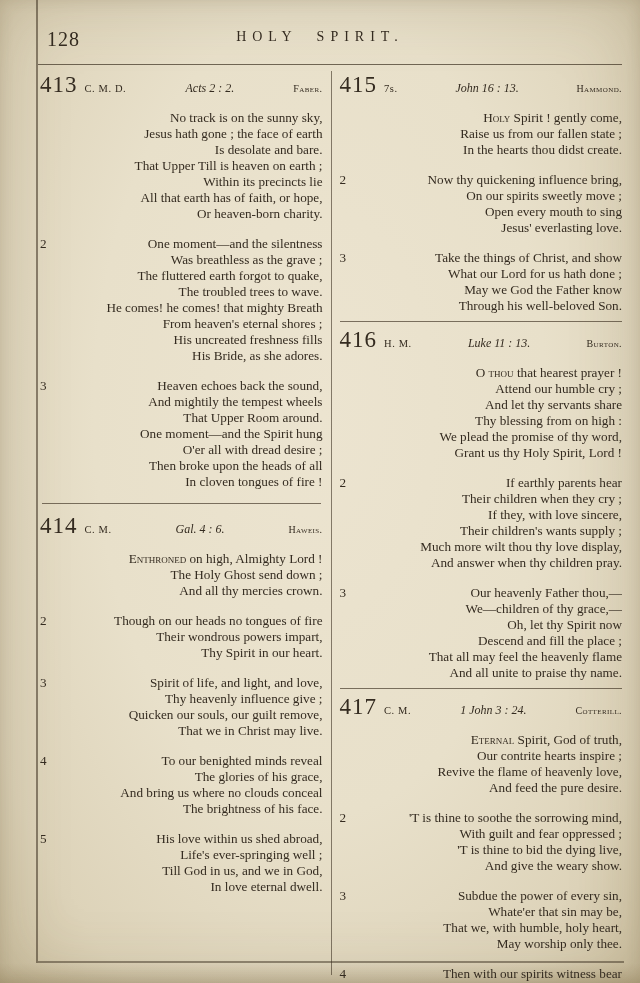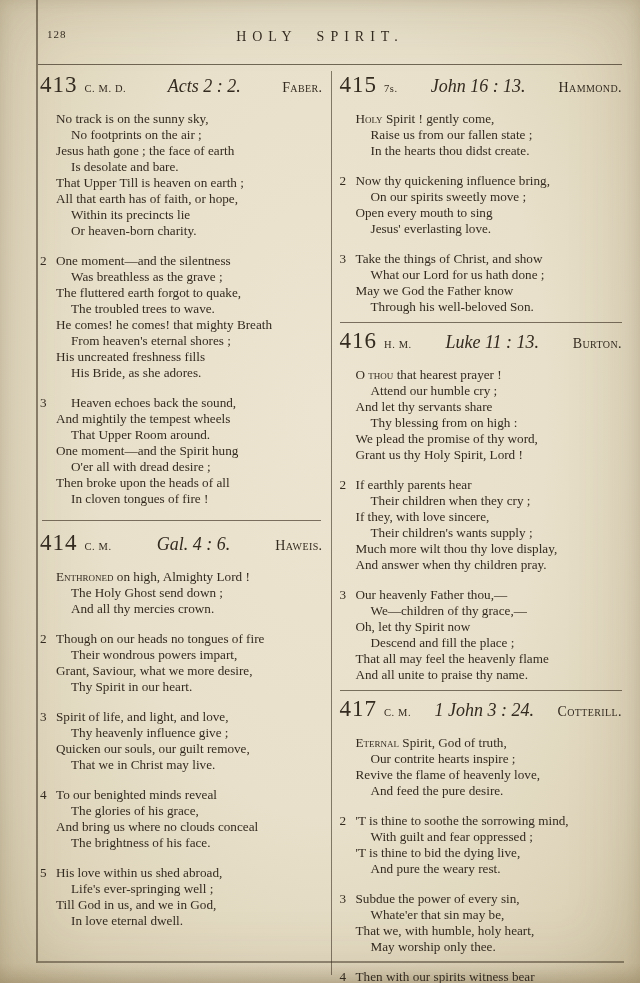--- a/index.html
+++ b/index.html
@@ -8,39 +8,39 @@
     font-family:"Liberation Serif","DejaVu Serif",serif;
     color:#342b20;
     background:radial-gradient(ellipse at 50% 42%, #ece4d0 0%, #e8e0ca 50%, #ddd3b9 82%, #cfc3a4 100%);
     box-shadow:inset 0 0 70px rgba(100,80,45,.22), inset 0 0 14px rgba(100,80,45,.15);
   }
   
   .edge-left{position:absolute;left:36px;top:0;bottom:20px;width:2px;background:rgba(62,50,33,.55);}
   .edge-bottom{position:absolute;left:38px;right:16px;bottom:20px;height:2px;background:rgba(62,50,33,.5);}
   .edge-below{position:absolute;left:0;right:0;bottom:0;height:20px;background:linear-gradient(to bottom,rgba(120,100,60,0),rgba(120,100,60,.22));}
 
-  .page-num{position:absolute;left:47px;top:28px;font-size:11px;letter-spacing:1px;}
+  .page-num{position:absolute;left:47px;top:28px;font-size:20px;letter-spacing:1px;}
   .page-title{position:absolute;left:0;right:0;top:29px;text-align:center;font-size:14px;letter-spacing:6px;word-spacing:10px;}
   .header-rule{position:absolute;left:38px;right:18px;top:64px;height:1px;background:rgba(60,48,33,.7);}
 
   .columns{position:absolute;left:40px;right:18px;top:71px;bottom:8px;display:flex;}
   .col{flex:1;min-width:0;}
   .col-divider{width:1px;background:rgba(60,48,33,.6);margin:0 8px;}
 
   .hymn-head{display:flex;align-items:baseline;margin:2px 0 3px;}
   .h-num{font-size:23px;line-height:23px;letter-spacing:1px;}
   .h-meter{margin-left:7px;font-size:10.5px;letter-spacing:.6px;}
-  .h-scripture{flex:1;text-align:center;font-style:italic;font-size:18px;}
-  .h-author{font-size:14px;letter-spacing:.4px;font-variant:small-caps;}
+  .h-scripture{flex:1;text-align:center;font-style:italic;font-size:12px;}
+  .h-author{font-size:10px;letter-spacing:.4px;font-variant:small-caps;}
 
   .hymn-rule{height:1px;background:rgba(60,48,33,.65);}
   .col-right .hymn-rule{margin:7px 0 6px;}
   .col-left  .hymn-rule{margin:12px 2px 10px;}
 
-  .verse{position:relative;padding-left:16px;margin:14px 0 5px 0;}
+  .verse{position:relative;padding-left:16px;margin:14px 0 5px 0;text-align:right;}
   .col-left .verse{margin-bottom:13px;}
   .vnum{position:absolute;left:0;top:0;font-size:13.2px;line-height:16px;}
   .line{font-size:13.2px;line-height:16px;white-space:nowrap;}
   .line.i1{padding-left:15px;}
   .sc{font-variant:small-caps;}
 </style>
 </head>
 <body>
 
 <div class="page">
@@ -56,26 +56,25 @@
     <section class="col col-left">
         <article class="hymn">
           <div class="hymn-head">
             <span class="h-num">413</span>
             <span class="h-meter">C. M. D.</span>
             <span class="h-scripture">Acts 2 : 2.</span>
             <span class="h-author">Faber.</span>
           </div>
           <div class="verse">
             <div class="line i0">No track is on the sunny sky,</div>
-            <div class="line i1">No footprints on the air ;</div>
             <div class="line i0">Jesus hath gone ; the face of earth</div>
             <div class="line i1">Is desolate and bare.</div>
             <div class="line i0">That Upper Till is heaven on earth ;</div>
+            <div class="line i1">Within its precincts lie</div>
             <div class="line i0">All that earth has of faith, or hope,</div>
-            <div class="line i1">Within its precincts lie</div>
             <div class="line i1">Or heaven-born charity.</div>
           </div>
           <div class="verse">
             <span class="vnum">2</span>
             <div class="line i0">One moment—and the silentness</div>
             <div class="line i1">Was breathless as the grave ;</div>
             <div class="line i0">The fluttered earth forgot to quake,</div>
             <div class="line i1">The troubled trees to wave.</div>
             <div class="line i0">He comes! he comes! that mighty Breath</div>
             <div class="line i1">From heaven's eternal shores ;</div>
@@ -103,21 +102,20 @@
           </div>
           <div class="verse">
             <div class="line i0"><span class="sc">Enthroned</span><span> on high, Almighty Lord !</span></div>
             <div class="line i1">The Holy Ghost send down ;</div>
             <div class="line i1">And all thy mercies crown.</div>
           </div>
           <div class="verse">
             <span class="vnum">2</span>
             <div class="line i0">Though on our heads no tongues of fire</div>
             <div class="line i1">Their wondrous powers impart,</div>
-            <div class="line i0">Grant, Saviour, what we more desire,</div>
             <div class="line i1">Thy Spirit in our heart.</div>
           </div>
           <div class="verse">
             <span class="vnum">3</span>
             <div class="line i0">Spirit of life, and light, and love,</div>
             <div class="line i1">Thy heavenly influence give ;</div>
             <div class="line i0">Quicken our souls, our guilt remove,</div>
             <div class="line i1">That we in Christ may live.</div>
           </div>
           <div class="verse">
@@ -212,21 +210,21 @@
             <div class="line i0"><span class="sc">Eternal</span><span> Spirit, God of truth,</span></div>
             <div class="line i1">Our contrite hearts inspire ;</div>
             <div class="line i0">Revive the flame of heavenly love,</div>
             <div class="line i1">And feed the pure desire.</div>
           </div>
           <div class="verse">
             <span class="vnum">2</span>
             <div class="line i0">'T is thine to soothe the sorrowing mind,</div>
             <div class="line i1">With guilt and fear oppressed ;</div>
             <div class="line i0">'T is thine to bid the dying live,</div>
-            <div class="line i1">And pure the weary rest.</div>
+            <div class="line i1">And give the weary show.</div>
           </div>
           <div class="verse">
             <span class="vnum">3</span>
             <div class="line i0">Subdue the power of every sin,</div>
             <div class="line i1">Whate'er that sin may be,</div>
             <div class="line i0">That we, with humble, holy heart,</div>
             <div class="line i1">May worship only thee.</div>
           </div>
           <div class="verse">
             <span class="vnum">4</span>

